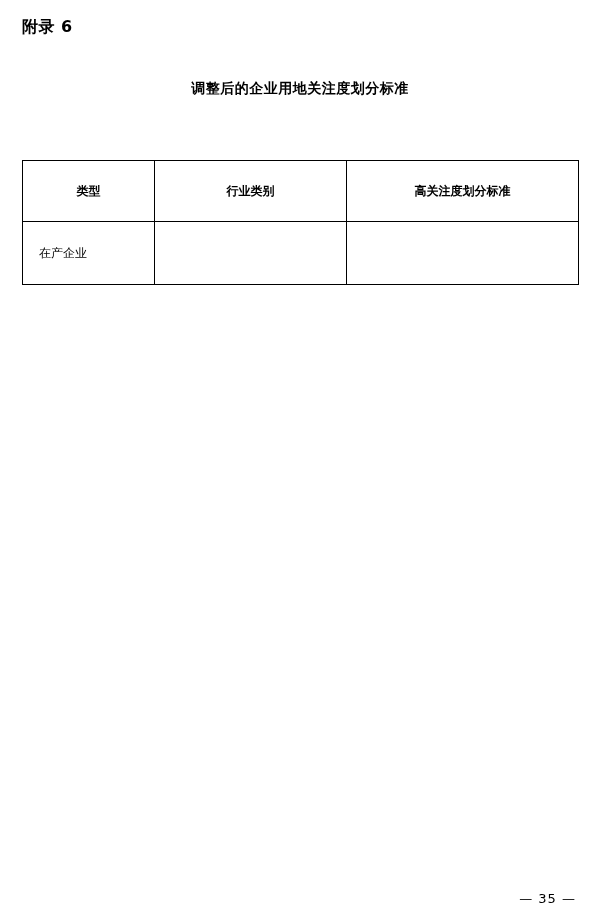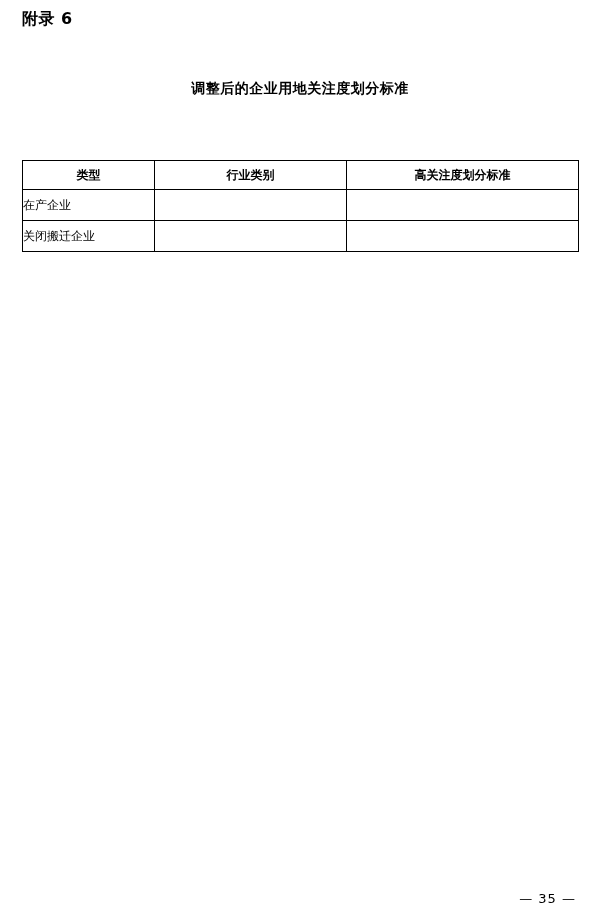--- a/index.html
+++ b/index.html
@@ -17,21 +17,21 @@
   }
   .page {
     position: relative;
     width: 600px;
     height: 918px;
     box-sizing: border-box;
   }
   .appendix-label {
     position: absolute;
     left: 22px;
-    top: 8px;
+    top: 16px;
     font-size: 16px;
     font-weight: bold;
     letter-spacing: 0.5px;
     line-height: 22px;
   }
   .doc-title {
     position: absolute;
     left: 0;
     top: 80px;
     width: 600px;
@@ -47,21 +47,21 @@
     width: 556px;
   }
   table.std-table {
     border-collapse: collapse;
     width: 556px;
     table-layout: fixed;
   }
   table.std-table th,
   table.std-table td {
     border: 1px solid #000000;
-    padding: 0;
+    padding: 16px;
     vertical-align: middle;
   }
   table.std-table thead th {
     height: 28px;
     font-size: 12px;
     font-weight: bold;
     text-align: center;
   }
   table.std-table tbody td {
     height: 30px;
@@ -107,24 +107,19 @@
           <th>行业类别</th>
           <th>高关注度划分标准</th>
         </tr>
       </thead>
       <tbody>
         <tr>
           <td class="rowhead">在产企业</td>
           <td></td>
           <td></td>
         </tr>
-        <tr>
-          <td class="rowhead">关闭搬迁企业</td>
-          <td></td>
-          <td></td>
-        </tr>
       </tbody>
     </table>
   </div>
 
   <div class="page-number">— 35 —</div>
 
 </div>
 
 </body></html>

